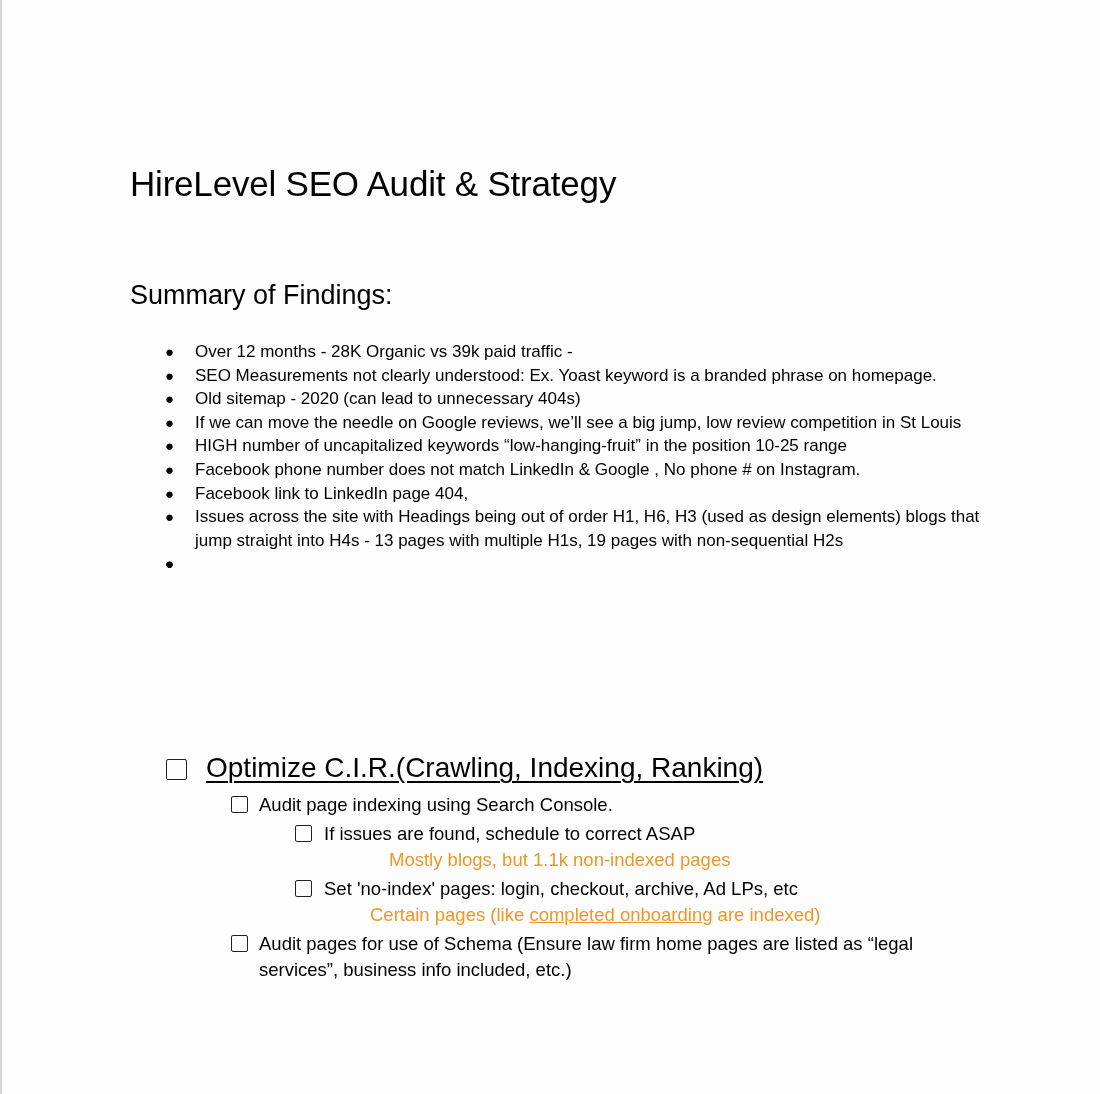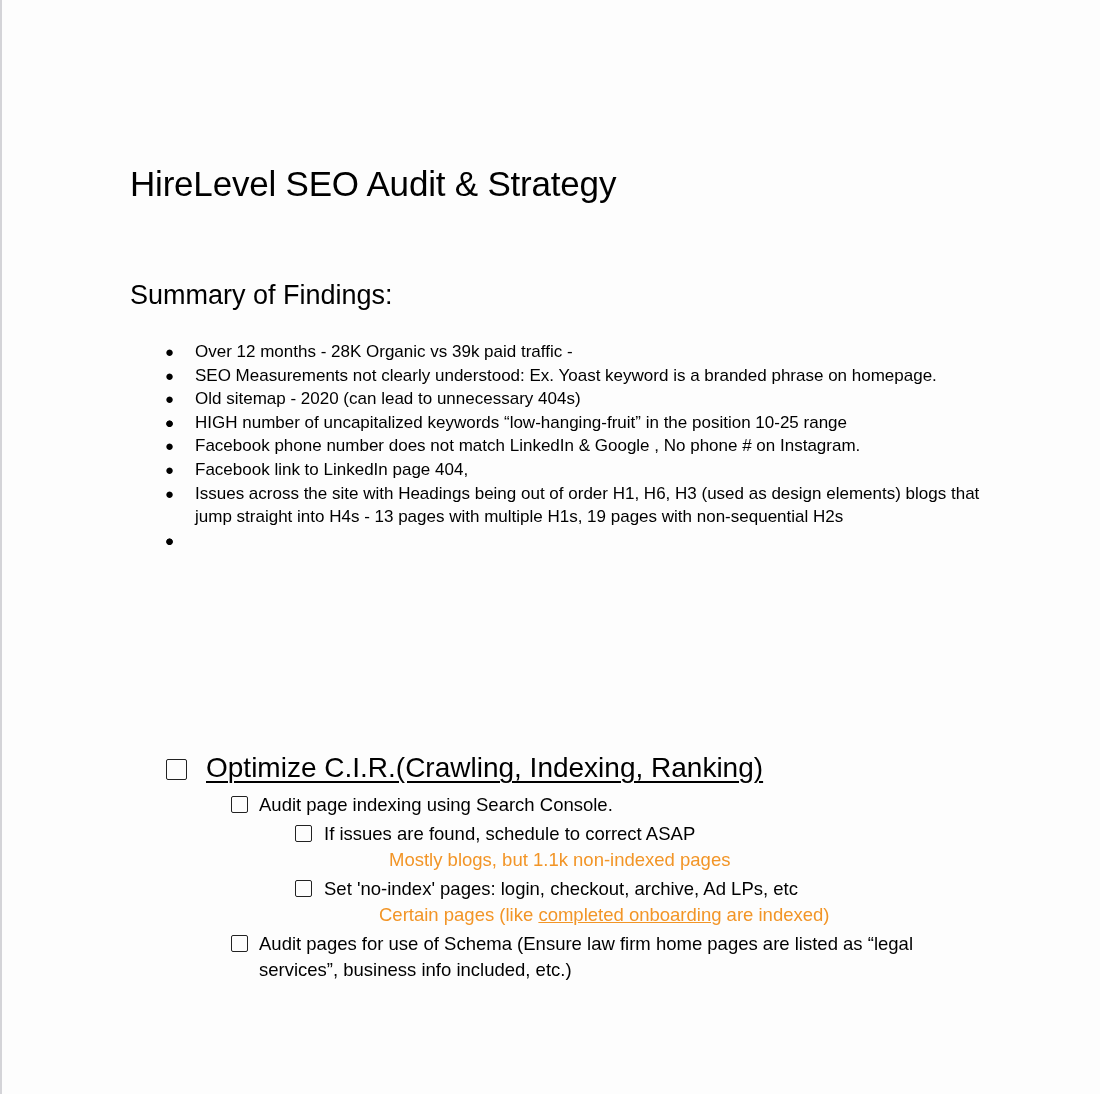--- a/index.html
+++ b/index.html
@@ -33,21 +33,21 @@
 <div class="page">
 
   <h1 class="title">HireLevel SEO Audit &amp; Strategy</h1>
 
   <h2 class="h2"><b>Summary of Findings</b><span>:</span></h2>
 
   <ul class="findings">
     <li><span class="bullet">●</span><span>Over 12 months - 28K Organic vs 39k paid traffic -</span></li>
     <li><span class="bullet">●</span><span>SEO Measurements not clearly understood: Ex. Yoast keyword is a branded phrase on homepage.</span></li>
     <li><span class="bullet">●</span><span>Old sitemap - 2020 (can lead to unnecessary 404s)</span></li>
-    <li><span class="bullet">●</span></li>
+    <li><span class="bullet">●</span><span>If we can move the needle on Google reviews, we’ll see a big jump, low review competition in St Louis</span></li>
     <li><span class="bullet">●</span><span>HIGH number of uncapitalized keywords “low-hanging-fruit” in the position 10-25 range</span></li>
     <li><span class="bullet">●</span><span>Facebook phone number does not match LinkedIn &amp; Google , No phone # on Instagram.</span></li>
     <li><span class="bullet">●</span><span>Facebook link to LinkedIn page 404,</span></li>
     <li><span class="bullet">●</span><span>Issues across the site with Headings being out of order H1, H6, H3 (used as design elements) blogs that jump straight into H4s - 13 pages with multiple H1s, 19 pages with non-sequential H2s</span></li>
     <li><span class="bullet">●</span></li>
     <li><span class="bullet">●</span></li>
   </ul>
 
   <div class="chk-row" style="left:166px; top:752px;gap:11px;">
     <span class="box" style="width:21px;height:21px;margin-top:7px;margin-right:8px;"></span>
@@ -62,20 +62,20 @@
   <div class="chk-row" style="left:295px; top:821px;">
     <span class="box" style="width:17px;height:17px;margin-top:4px;margin-right:12px;"></span>
     <span class="item">If issues are found, schedule to correct ASAP</span>
   </div>
   <div class="note" style="left:389px; top:849px;">Mostly blogs, but 1.1k non-indexed pages</div>
 
   <div class="chk-row" style="left:295px; top:876px;">
     <span class="box" style="width:17px;height:17px;margin-top:4px;margin-right:12px;"></span>
     <span class="item">Set 'no-index' pages: login, checkout, archive, Ad LPs, etc</span>
   </div>
-  <div class="note" style="left:379px; top:904px;"><span>Certain pages (like </span><a>completed onboarding</a><span> are indexed)</span></div>
+  <div class="note" style="left:370px; top:904px;"><span>Certain pages (like </span><a>completed onboarding</a><span> are indexed)</span></div>
 
   <div class="chk-row" style="left:231px; top:931px; width:740px;">
     <span class="box" style="width:17px;height:17px;margin-top:4px;margin-right:11px;flex:none;"></span>
     <span class="item">Audit pages for use of Schema (Ensure law firm home pages are listed as “legal services”, business info included, etc.)</span>
   </div>
 
 </div>
 
 </body></html>

